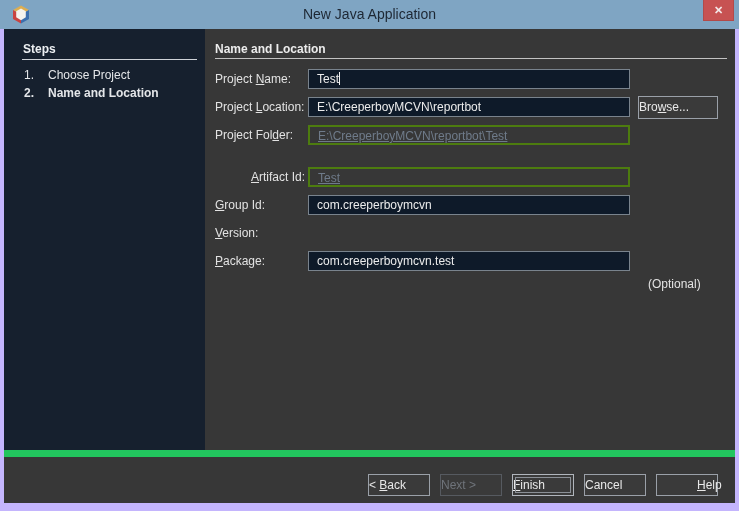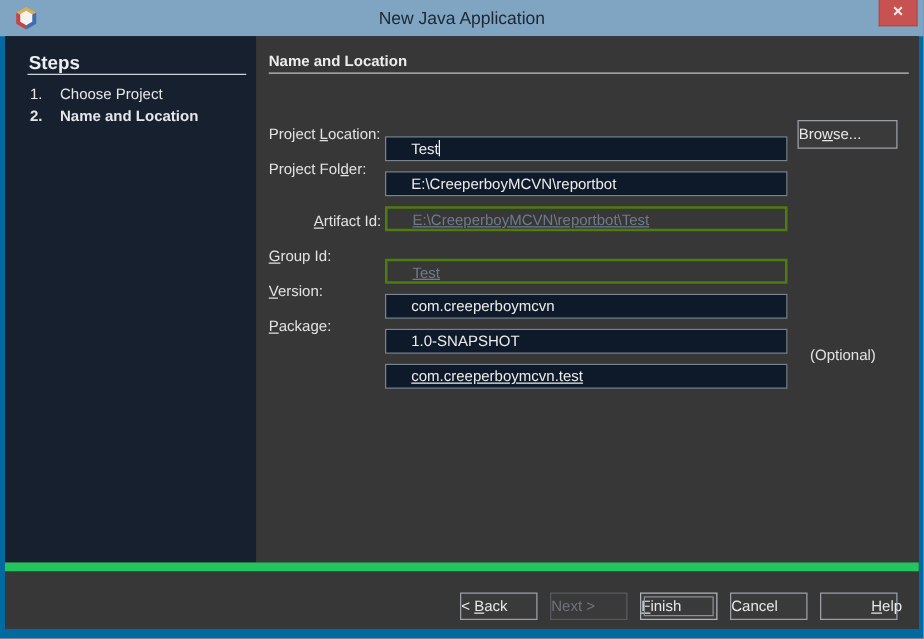--- a/index.html
+++ b/index.html
@@ -1,21 +1,21 @@
 <!DOCTYPE html>
 <html><head>
 <meta charset="utf-8">
 <style>
   * { margin:0; padding:0; box-sizing:border-box; }
   html,body { width:739px; height:511px; }
   body { font-family:"Liberation Sans", sans-serif; font-size:12px; overflow:hidden; }
 
   .window {
     position:relative; width:739px; height:511px;
-    background:#0369a1;
+    background:#c4b5fd;
   }
 
   
   .titlebar {
     position:absolute; left:0; top:0; width:739px; height:29px;
     background:#7fa5c3;
   }
   .app-icon { position:absolute; left:11px; top:4px; width:20px; height:21px; }
   .title {
     position:absolute; left:0; right:0; top:6px; text-align:center;
@@ -31,21 +31,21 @@
   
   .content {
     position:absolute; left:4px; top:29px; width:731px; height:474px;
     background:#373737;
   }
   .sidebar {
     position:absolute; left:0; top:0; width:201px; height:421px;
     background:#16202e; color:#e4e6e9;
   }
   .sidebar-heading {
-    position:absolute; left:19px; top:13px; font-weight:bold; font-size:15px; color:#eceff2;
+    position:absolute; left:19px; top:13px; font-weight:bold; font-size:12px; color:#eceff2;
   }
   .sidebar-rule {
     position:absolute; left:18px; top:30px; width:175px; height:1px; background:#cfd3d8;
   }
   .step-row { position:absolute; left:0; width:201px; height:17px; }
   .step-row .num { position:absolute; left:20px; }
   .step-row .lbl { position:absolute; left:44px; }
   .step-row.active { font-weight:bold; }
 
   .main {
@@ -57,22 +57,22 @@
   }
   .main-rule {
     position:absolute; left:10px; top:29px; width:512px; height:1px; background:#c2c2c2;
   }
 
   
   .field-label { position:absolute; left:10px; height:20px; line-height:20px; color:#e2e2e2; }
   .field-box {
     position:absolute; left:103px; width:322px; height:20px;
     background:#0e1a29; border:1px solid #79838d;
-    color:#ececec; line-height:18px; padding:0 20px;
-    white-space:nowrap; overflow:hidden;margin-top:40px;
+    color:#ececec; line-height:18px; padding:0 8px;
+    white-space:nowrap; overflow:hidden;
   }
   .field-box.disabled {
     background:#373737; border:2px solid #4d7c0f; color:#6f7b8a;text-decoration:underline;
   }
   .caret { display:inline-block; width:1px; height:13px; background:#f0f0f0; vertical-align:-2px; }
 
   .btn {
     background:#3a3a3a; border:1px solid #9aa0a8; color:#e8e8e8;
     text-align:left; cursor:default;
   }
@@ -123,40 +123,40 @@
       <div class="step-row active" style="top:57px;">
         <span class="num">2.</span>
         <span class="lbl">Name and Location</span>
       </div>
     </div>
 
     <div class="main">
       <div class="main-heading">Name and Location</div>
       <div class="main-rule"></div>
 
+      <div class="field-label" style="top:40px;">Project <u>N</u>ame:</div>
       <div class="field-box" style="top:40px;"><span>Test</span><span class="caret"></span></div>
 
       <div class="field-label" style="top:68px;">Project <u>L</u>ocation:</div>
       <div class="field-box" style="top:68px;"><span>E:\CreeperboyMCVN\reportbot</span></div>
       <div class="btn browse-btn" style="top:67px;">Bro<u>w</u>se...</div>
 
       <div class="field-label" style="top:96px;">Project Fol<u>d</u>er:</div>
       <div class="field-box disabled" style="top:96px;"><span>E:\CreeperboyMCVN\reportbot\Test</span></div>
 
       <div class="field-label" style="top:138px;margin-left:36px;"><u>A</u>rtifact Id:</div>
       <div class="field-box disabled" style="top:138px;"><span>Test</span></div>
 
       <div class="field-label" style="top:166px;"><u>G</u>roup Id:</div>
       <div class="field-box" style="top:166px;"><span>com.creeperboymcvn</span></div>
 
       <div class="field-label" style="top:194px;"><u>V</u>ersion:</div>
-      <div class="field-box" style="top:194px;"><span>1.0-SNAPSHOT</span></div>
 
       <div class="field-label" style="top:222px;"><u>P</u>ackage:</div>
-      <div class="field-box" style="top:222px;text-decoration:underline;"><span>com.creeperboymcvn.test</span></div>
+      <div class="field-box" style="top:222px;"><span>com.creeperboymcvn.test</span></div>
       <div class="optional-note" style="top:222px;margin-top:23px;">(Optional)</div>
     </div>
 
     <div class="footer">
       <div class="btn footer-btn" style="left:364px;">&lt; <u>B</u>ack</div>
       <div class="btn footer-btn disabled" style="left:436px;">Next &gt;</div>
       <div class="btn footer-btn default" style="left:508px;"><u>F</u>inish</div>
       <div class="btn footer-btn" style="left:580px;">Cancel</div>
       <div class="btn footer-btn" style="left:652px;padding-left:40px;"><u>H</u>elp</div>
     </div>

